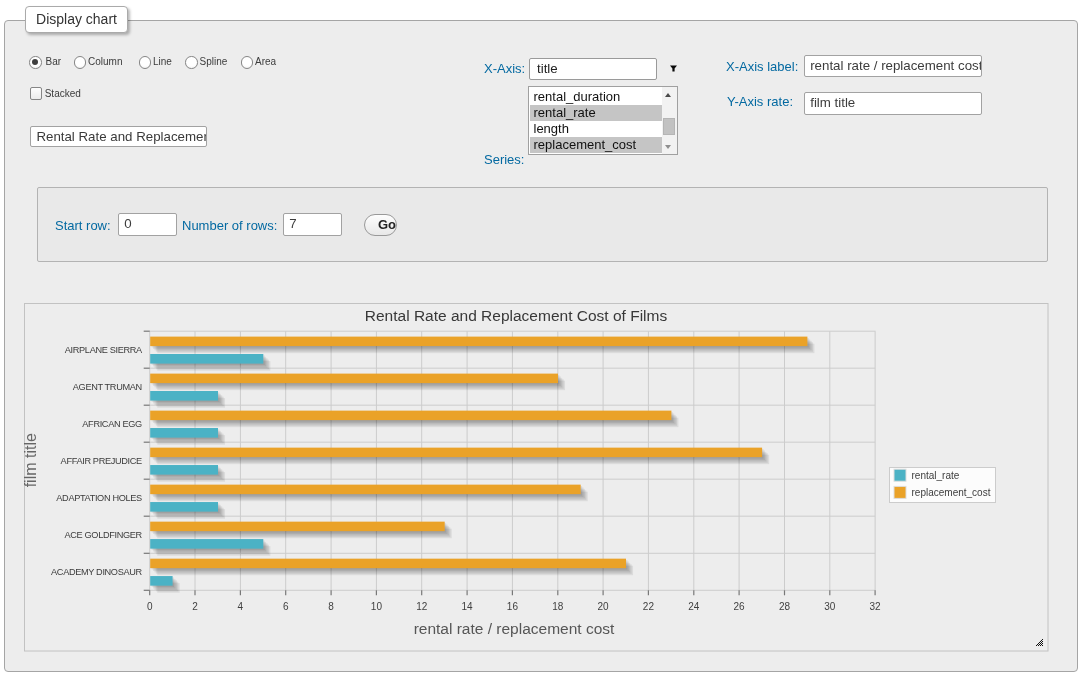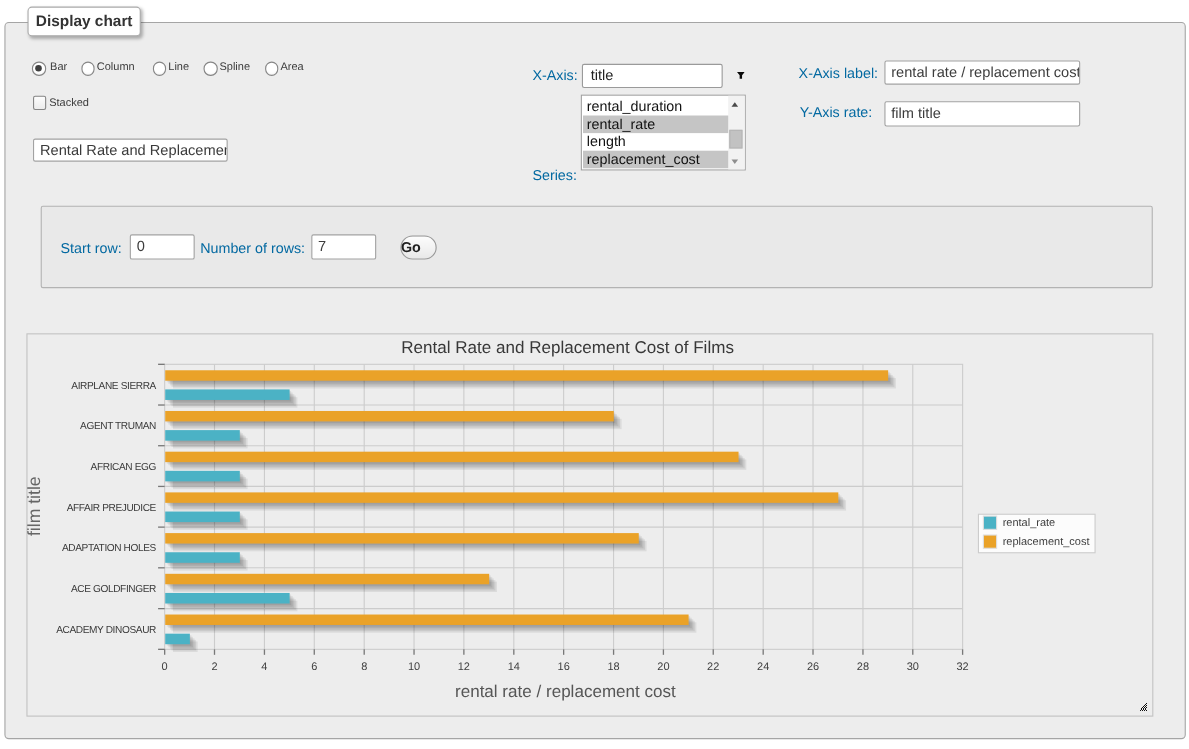--- a/index.html
+++ b/index.html
@@ -1,26 +1,26 @@
 <!DOCTYPE html>
 <html><head><meta charset="utf-8"><title>Display chart</title><style>
 *{margin:0;padding:0;box-sizing:border-box}
 html,body{width:1081px;height:681px;background:#fff;font-family:"Liberation Sans",sans-serif;overflow:hidden}
 .a{position:absolute}
 .panel{left:4px;top:20px;width:1074px;height:652px;background:#ededed;border:1px solid #a5a5a5;border-radius:4px}
-.flegend{left:25px;top:6px;width:103px;height:27px;background:#fff;border:1px solid #aaa;border-radius:4px;box-shadow:2px 2px 3px rgba(0,0,0,0.28);font-size:14px;font-weight:bold;color:#333;text-align:center;line-height:25px}
+.flegend{left:25px;top:6px;width:103px;height:27px;background:#fff;border:1px solid #aaa;border-radius:4px;box-shadow:2px 2px 3px rgba(0,0,0,0.28);font-size:14px;font-weight:normal;color:#333;text-align:center;line-height:25px}
 .lbl{font-size:13px;color:#0369a1;white-space:nowrap}
 .rlbl{font-size:10px;color:#3c3c3c;white-space:nowrap}
 .radio{width:12.5px;height:12.5px;border:1px solid #868686;border-radius:50%;background:radial-gradient(circle at 50% 35%,#ffffff 55%,#ececec)}
 .radio.sel:after{content:"";position:absolute;left:2.3px;top:2.3px;width:6px;height:6px;border-radius:50%;background:#3f3f3f}
 .cbox{width:12.5px;height:12.5px;border:1px solid #868686;border-radius:2px;background:linear-gradient(#fdfdfd,#ececec)}
 .inp{background:#fff;border:1px solid #a2a2a2;border-radius:2px;font-size:13.3px;color:#3c3c3c;line-height:20px;padding-left:5px;white-space:nowrap;overflow:hidden}
 .selbox{background:#fff;border:1px solid #9a9a9a;border-radius:2px;font-size:13.3px;color:#222;line-height:20px;padding-left:7px}
 .grpanel{left:37px;top:186.5px;width:1011px;height:75.5px;background:#e9e9e9;border:1px solid #b3b3b3;border-radius:2px}
-.gobtn{left:363.5px;top:213.5px;width:33.5px;height:22.5px;border:1px solid #999;border-radius:12px;background:linear-gradient(#fdfdfd,#e8e8e8);font-size:13px;font-weight:bold;color:#222;text-align:left;line-height:20px}
+.gobtn{left:363.5px;top:213.5px;width:33.5px;height:22.5px;border:1px solid #999;border-radius:12px;background:linear-gradient(#fdfdfd,#e8e8e8);font-size:13px;font-weight:bold;color:#222;text-align:right;line-height:20px}
 .lbitem{position:absolute;left:1px;width:133px;height:16px;line-height:16px;padding-left:4px;font-size:13px;color:#111;white-space:nowrap}
 .hl{background:#c5c5c5}
 </style></head>
 <body>
 <div class="a panel"></div>
 <div class="a flegend">Display chart</div>
 
 <div class="a radio sel" style="left:29px;top:56.2px"></div>
 <div class="a rlbl" style="left:45.5px;top:56px">Bar</div>
 <div class="a radio" style="left:73.5px;top:56.2px"></div>

